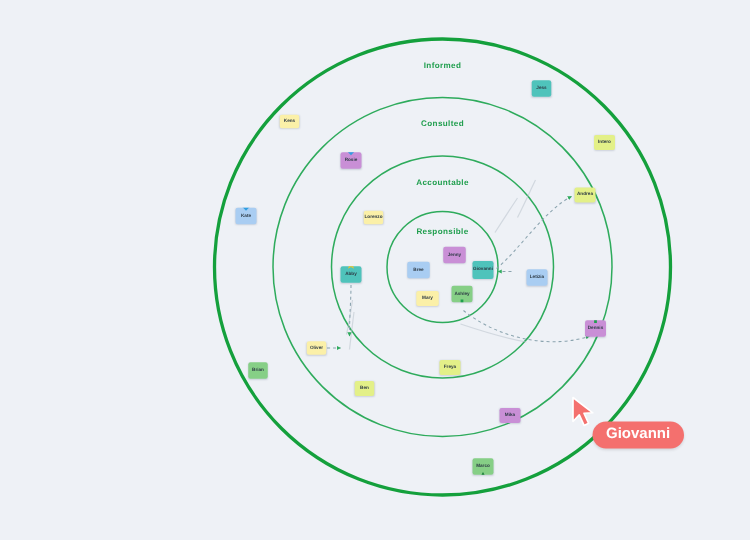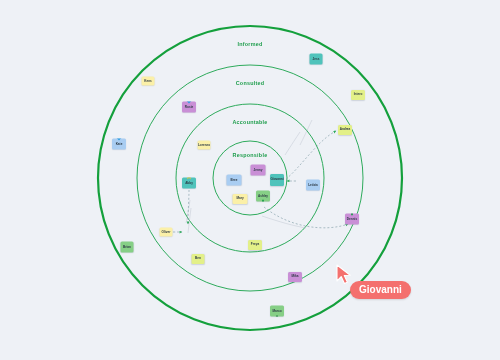--- a/index.html
+++ b/index.html
@@ -3,21 +3,21 @@
 <meta charset="utf-8">
 <title>RACI Board</title>
 <style>
   html,body{margin:0;padding:0;}
   body{
     width:500px;height:360px;overflow:hidden;
     background:#eef1f6;
     font-family:"Liberation Sans", sans-serif;
     position:relative;
   }
-  #board{position:absolute;inset:0;}
+  #board{position:absolute;inset:0;margin-left:45px;}
   svg.layer{position:absolute;left:0;top:0;width:500px;height:360px;overflow:visible;}
 
   .ring-label{
     position:absolute;
     transform:translate(-50%,-50%);
     color:#1f9e4d;
     font-weight:bold;
     font-size:5.4px;
     letter-spacing:.25px;
     white-space:nowrap;

